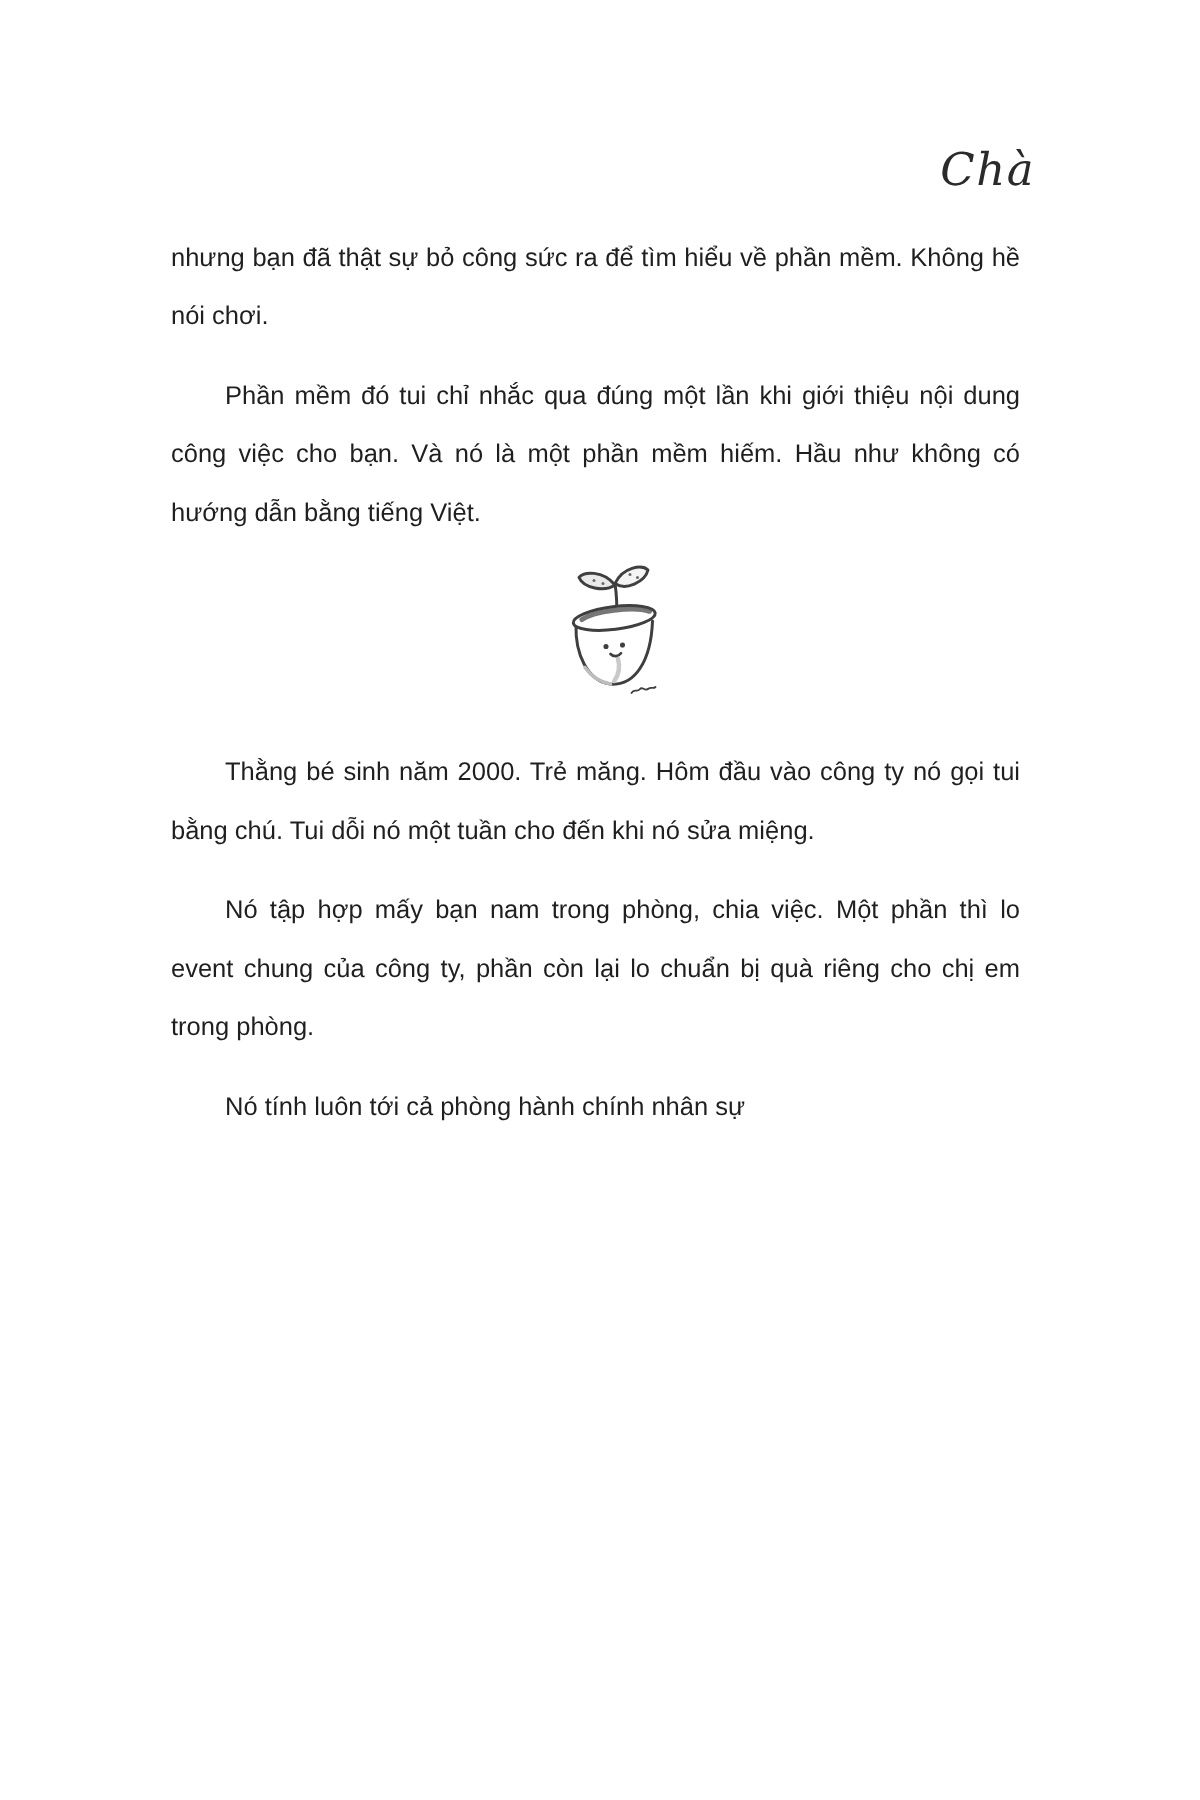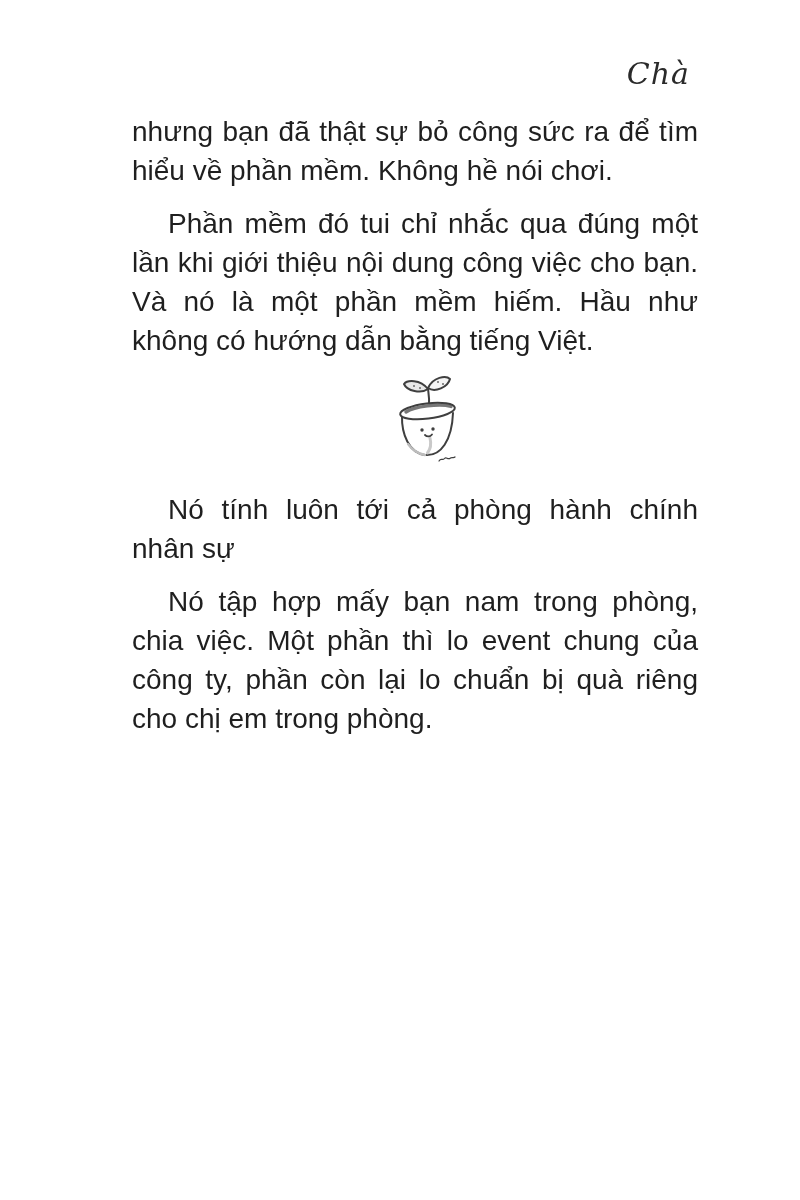--- a/index.html
+++ b/index.html
@@ -8,37 +8,38 @@
     background: #ffffff;
   }
   .page {
     position: relative;
     width: 800px;
     height: 924px;
     background: #ffffff;
     overflow: hidden;
     font-family: "Liberation Sans", "DejaVu Sans", sans-serif;
     color: #1f1f1f;
+    margin-top: 40px;
   }
   .running-header {
     position: absolute;
     top: 56px;
     right: 110px;
     font-family: "DejaVu Serif", "Liberation Serif", serif;
     font-style: italic;
     font-size: 30px;
     color: #2a2a2a;
     letter-spacing: 1px;
   }
   .body-text {
     position: absolute;
     top: 112px;
-    left: 132px;
+    left: 114px;
     width: 566px;
-    font-size: 28px;
+    font-size: 17px;
     line-height: 39px;
     text-align: justify;
   }
   .body-text p {
     margin: 0 0 14px 0;
     text-indent: 36px;
   }
   .body-text p.continuation {
     text-indent: 0;
   }
@@ -103,23 +104,24 @@
             </g>
             <path d="M49 61 C51 63 54 63 56 60.5" stroke-width="1.8"></path>
 
             <path d="M63 87 C65 83.5 66.5 87 68.5 84.5 C70.5 82 71.5 86.5 74.5 84 C76 82.8 77.5 84.5 79 83" stroke-width="1.2"></path>
           </g>
         </svg>
       </span>
     </div>
 
 
+    <p>Thằng bé sinh năm 2000. Trẻ măng. Hôm đầu vào công ty nó gọi tui bằng chú. Tui dỗi nó một tuần cho đến khi nó sửa miệng.</p>
 
 
+    <p>Nó tập hợp mấy bạn nam trong phòng, chia việc. Một phần thì lo event chung của công ty, phần còn lại lo chuẩn bị quà riêng cho chị em trong phòng.</p>
+
     <p>Nó tính luôn tới cả phòng hành chính nhân sự</p>
-
-    <p>Nó tập hợp mấy bạn nam trong phòng, chia việc. Một phần thì lo event chung của công ty, phần còn lại lo chuẩn bị quà riêng cho chị em trong phòng.</p>
 
   </div>
 
   <div class="page-number">7</div>
 
 </div>
 
 </body></html>

